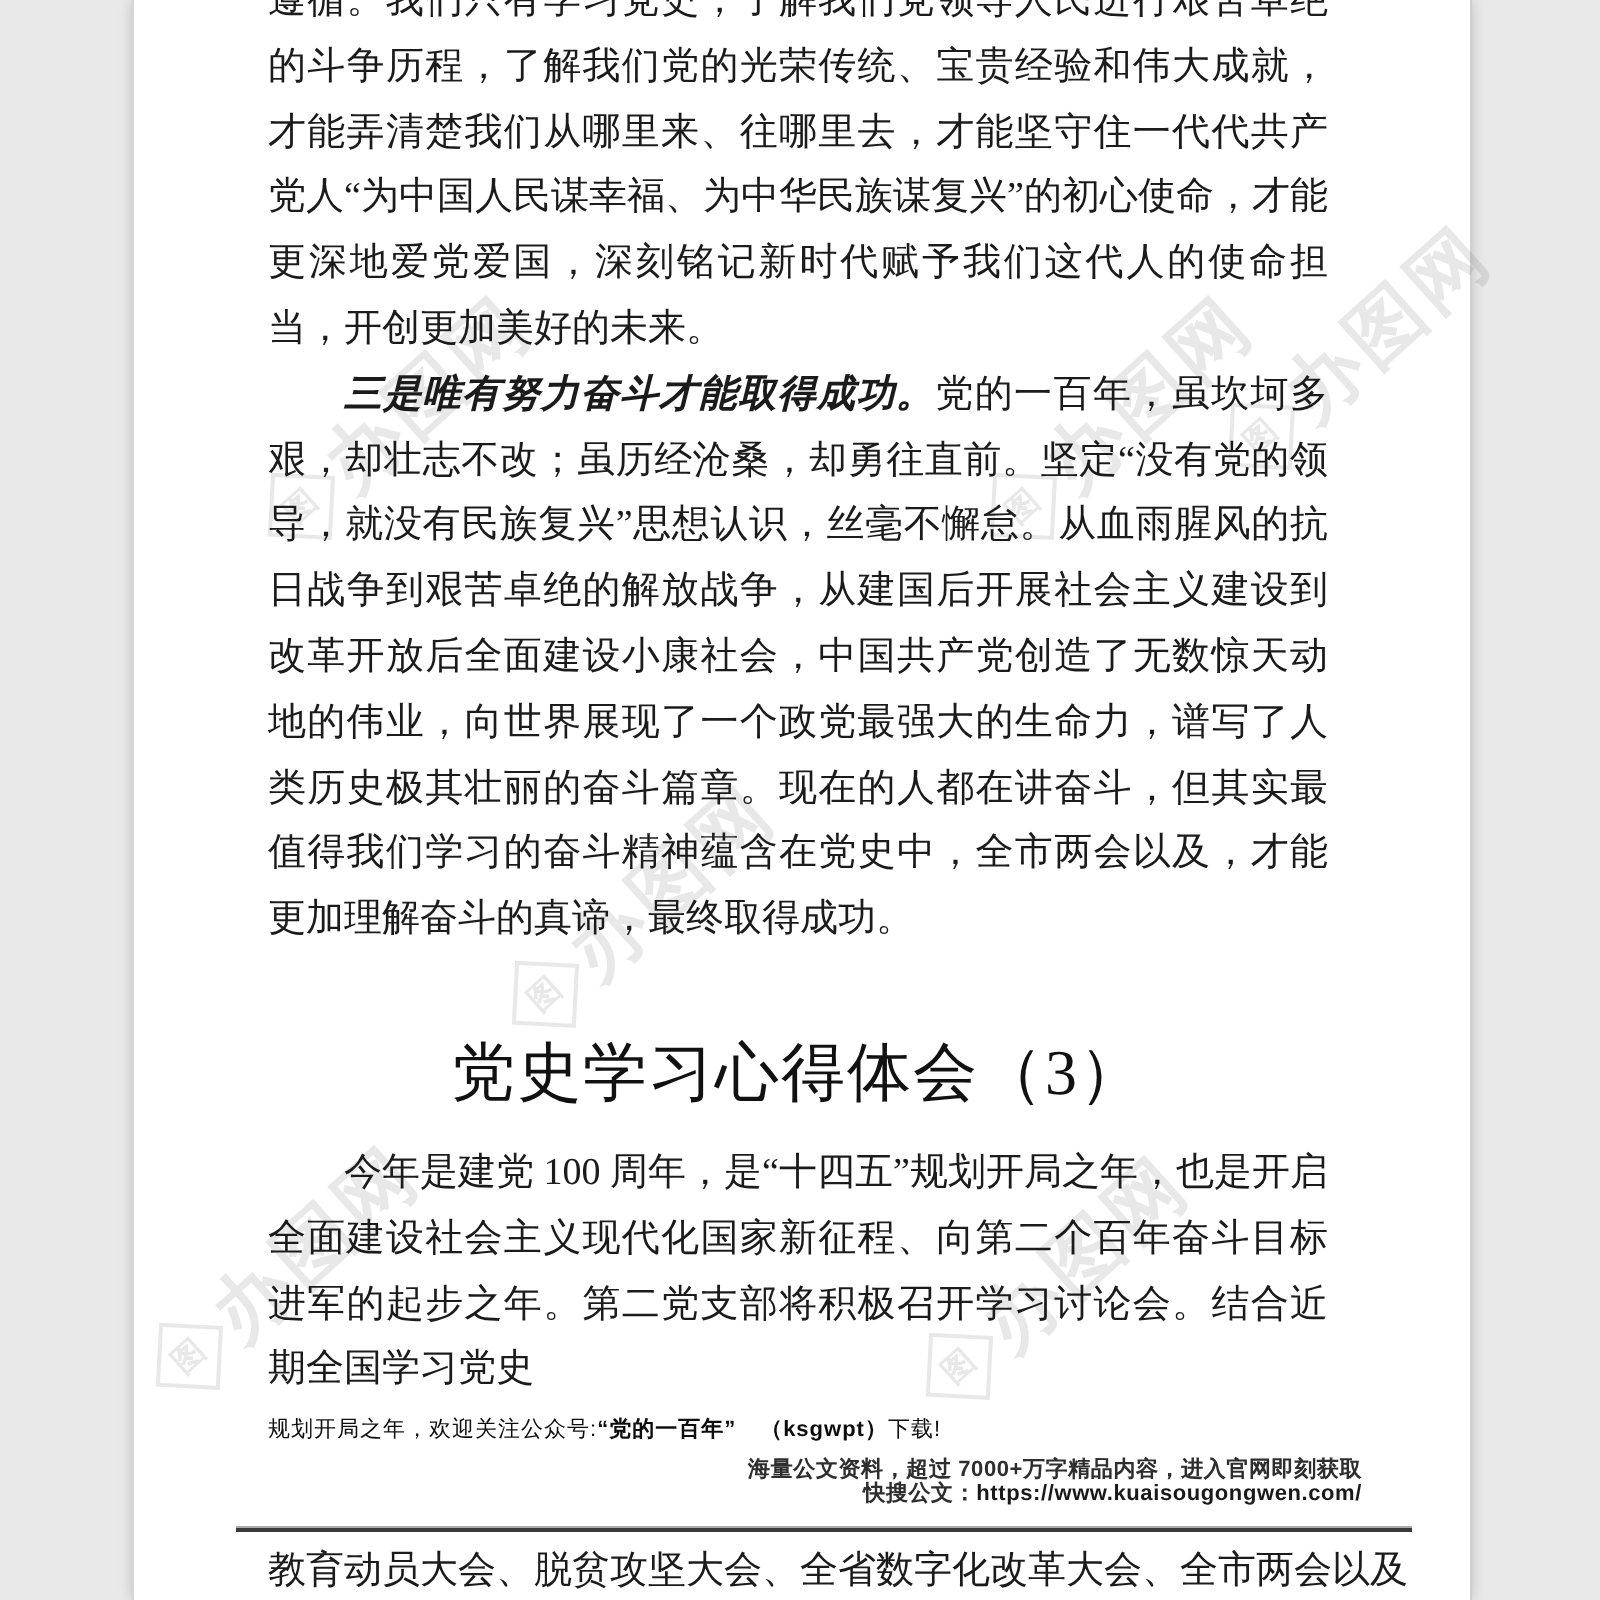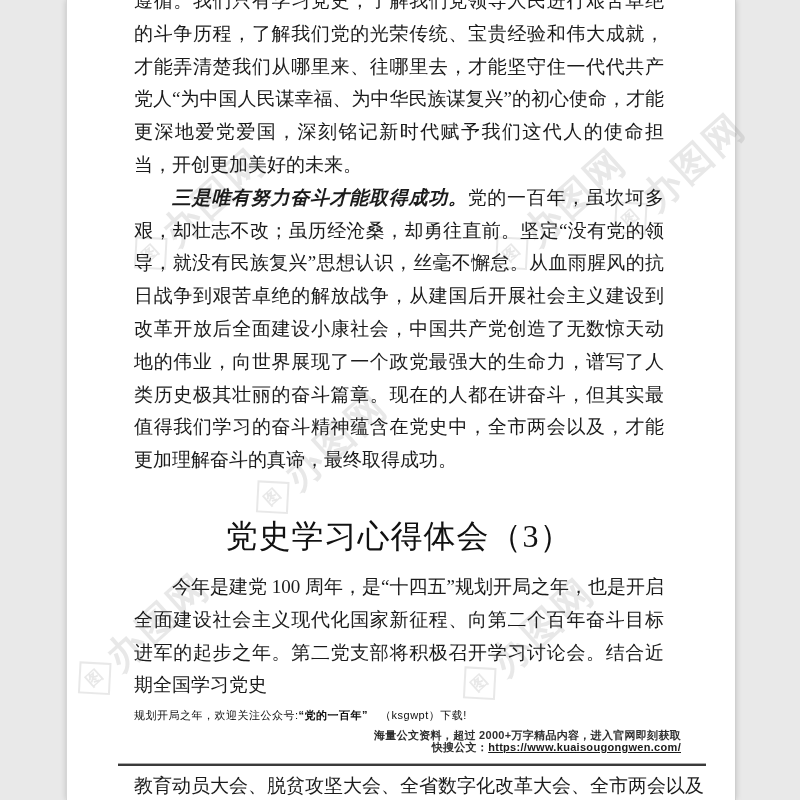--- a/index.html
+++ b/index.html
@@ -76,34 +76,33 @@
     color:#111;
   }
   .note{
     margin-top:5px;
     font-family:"Liberation Sans","DejaVu Sans",sans-serif;
     font-size:11px;line-height:16px;
     color:#0d0d0d;
     letter-spacing:0.5px;
   }
   .note-bold{font-weight:700;}
-  .note-code{font-weight:400;margin-left:12px;}
+  .note-code{font-weight:700;margin-left:12px;}
   
   .promo{
     position:absolute;right:54px;top:729px;
     text-align:right;
     font-family:"Liberation Sans","DejaVu Sans",sans-serif;
     font-size:11px;line-height:12px;
     font-weight:600;color:#2e2e2e;
     letter-spacing:0.3px;
     z-index:2;
   }
   .promo .url{
     font-weight:700;color:#1a1a1a;
-    text-decoration:underline;
   }
   .rule{
     position:absolute;left:51px;top:763px;
     width:588px;height:3px;
     background:linear-gradient(to bottom,#ababab 0 1px,#3a3a3a 1px 100%);
     z-index:2;
   }
   .next-line{
     position:absolute;left:67px;top:770px;width:600px;
     font-size:19px;line-height:32.8px;color:#1b1b1b;
@@ -159,21 +158,21 @@
     <p class="cjk indent"><b>三是唯有努力奋斗才能取得成功。</b><span>党的一百年，虽坎坷多艰，却壮志不改；虽历经沧桑，却勇往直前。坚定“没有党的领导，就没有民族复兴”思想认识，丝毫不懈怠。从血雨腥风的抗日战争到艰苦卓绝的解放战争，从建国后开展社会主义建设到改革开放后全面建设小康社会，中国共产党创造了无数惊天动地的伟业，向世界展现了一个政党最强大的生命力，谱写了人类历史极其壮丽的奋斗篇章。现在的人都在讲奋斗，但其实最值得我们学习的奋斗精神蕴含在党史中，全市两会以及，才能更加理解奋斗的真谛，最终取得成功。</span></p>
 
     <div class="doc-title">党史学习心得体会（3）</div>
 
     <p class="cjk indent">今年是建党 100 周年，是“十四五”规划开局之年，也是开启全面建设社会主义现代化国家新征程、向第二个百年奋斗目标进军的起步之年。第二党支部将积极召开学习讨论会。结合近期全国学习党史</p>
 
     <div class="note"><span>规划开局之年，欢迎关注公众号:</span><span class="note-bold">“党的一百年”</span><span class="note-bold note-code">（ksgwpt）</span><span>下载!</span></div>
   </div>
 
   <div class="promo">
-    <div>海量公文资料，超过 2000+万字精品内容，进入官网即刻获取</div>
+    <div>海量公文资料，超过 7000+万字精品内容，进入官网即刻获取</div>
     <div><span>快搜公文：</span><span class="url">https://www.kuaisougongwen.com/</span></div>
   </div>
 
   <div class="rule"></div>
 
   <div class="next-line">教育动员大会、脱贫攻坚大会、全省数字化改革大会、全市两会以及</div>
 
 </div>
 
 </body></html>

